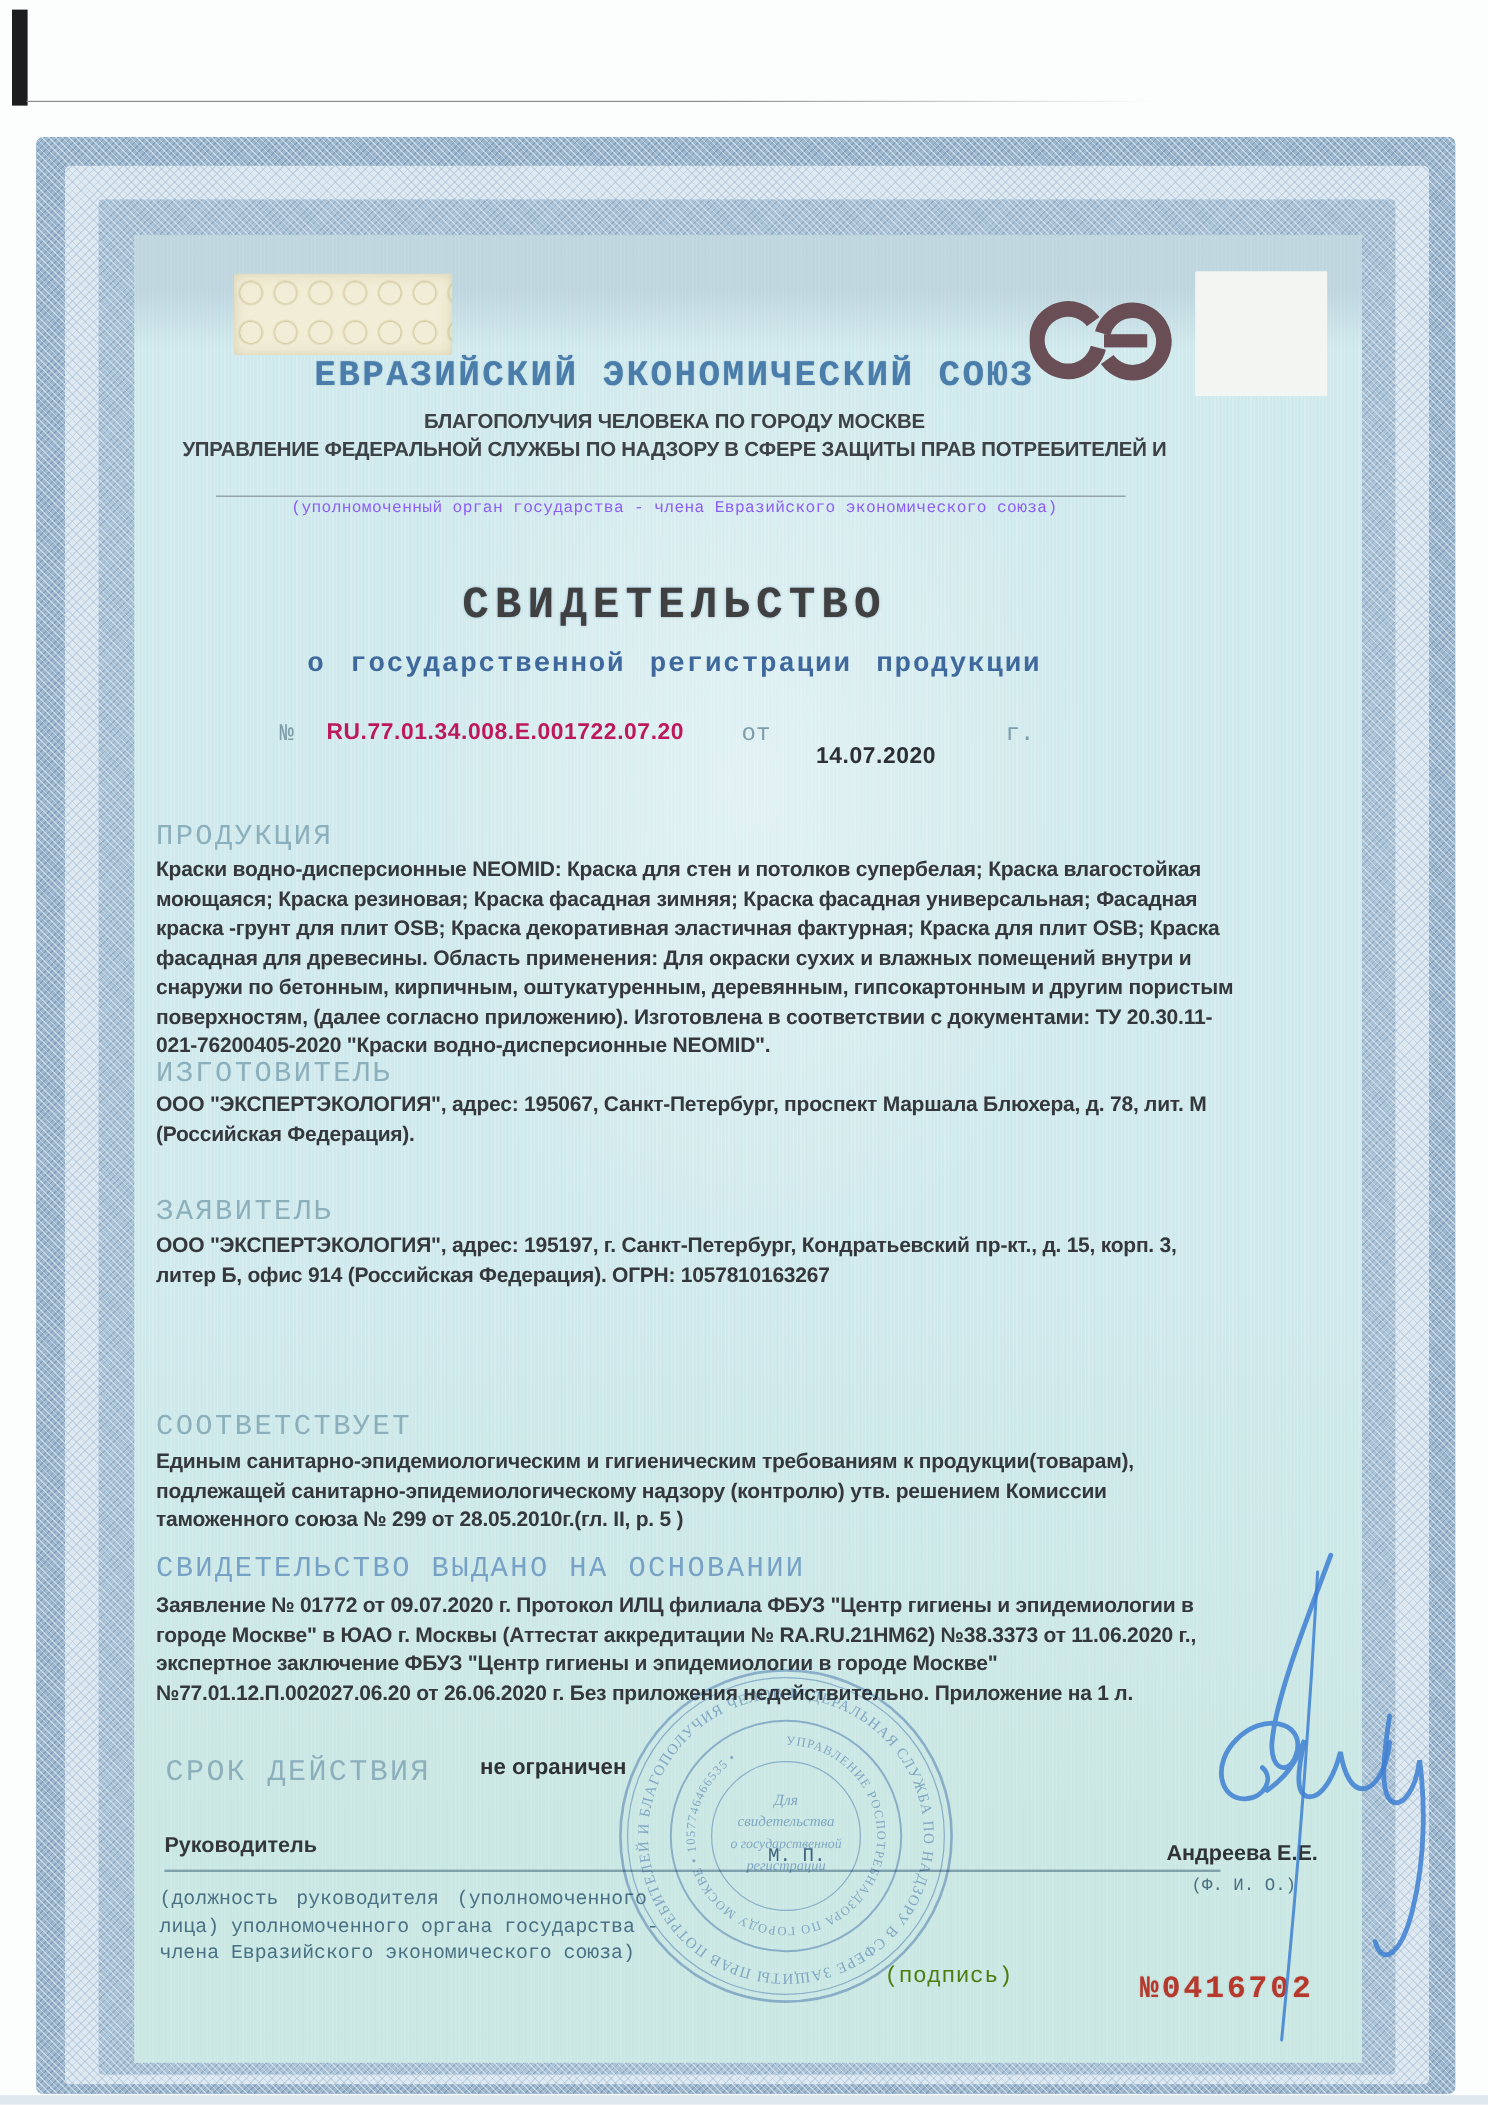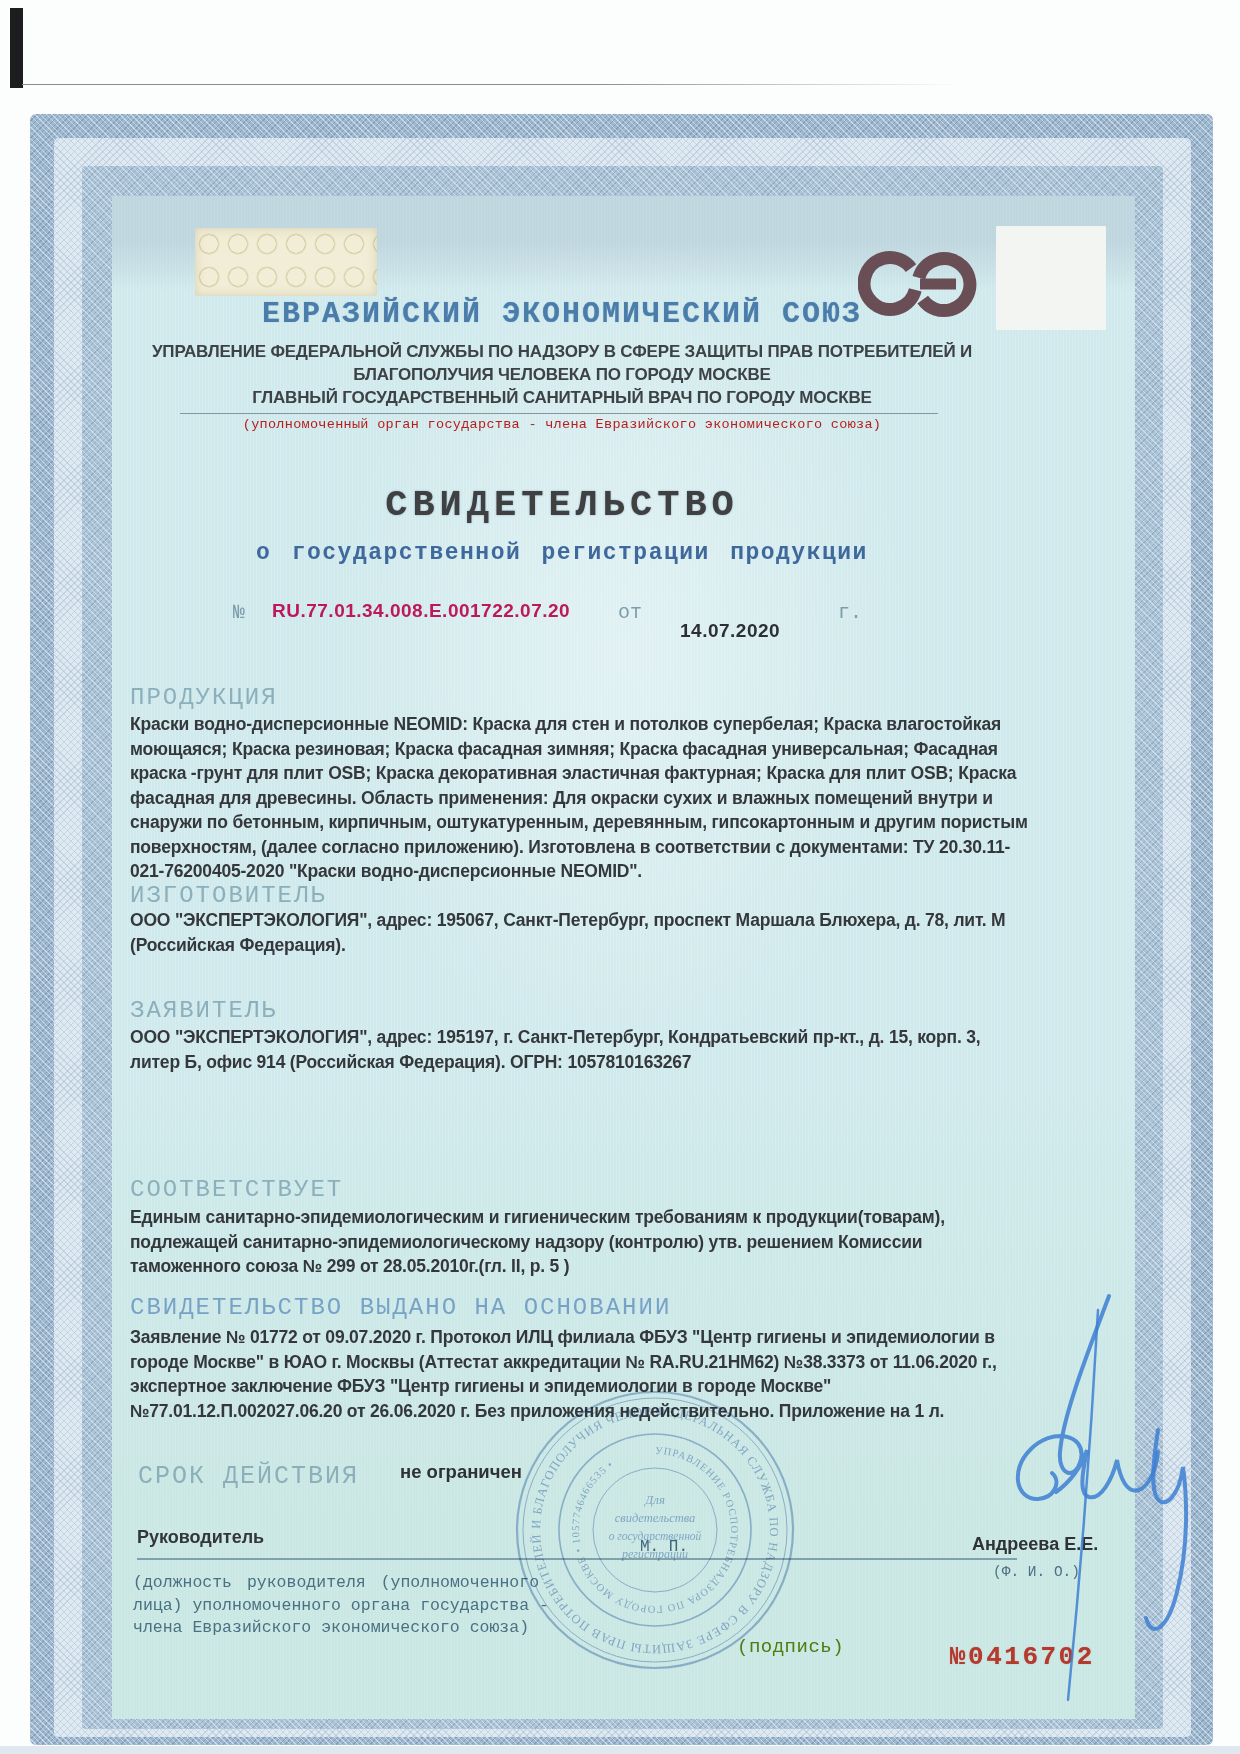--- a/index.html
+++ b/index.html
@@ -64,21 +64,21 @@
   }
   .white-box{left:996px;top:226px;width:110px;height:104px;background:#f3f5f2;border-radius:1px;}
   .ce-logo{left:858px;top:246px;}
 
   
   .center-block{left:112px;width:900px;text-align:center;}
   .union-title{top:297px;font-size:30px;font-weight:bold;color:#4b7dab;letter-spacing:2px;
     text-shadow:0 0 1px rgba(75,125,171,.55);}
   .authority{top:340px;font-size:17px;font-weight:bold;color:#3d4247;line-height:23px;letter-spacing:-.2px;}
   .divider{left:180px;top:413px;width:758px;height:1px;background:#86959f;}
-  .authority-note{top:417px;font-size:13.5px;color:#b91c1c;letter-spacing:.3px;}
+  .authority-note{top:417px;font-size:13.5px;color:#8b5cf6;letter-spacing:.3px;}
   .doc-title{top:484px;font-size:37px;font-weight:bold;color:#404040;letter-spacing:5px;
     text-shadow:0 0 2px rgba(63,105,157,.5);}
   .doc-subtitle{top:540px;font-size:23px;font-weight:bold;color:#3f699d;letter-spacing:1.5px;word-spacing:5px;}
 
   
   .lbl{color:#7d9dab;font-size:20px;}
   .num-label{left:233px;top:601px;}
   .cert-number{left:272px;top:600px;font-size:19px;font-weight:bold;color:#be185d;letter-spacing:.5px;}
   .from-label{left:618px;top:601px;}
   .cert-date{left:680px;top:600px;font-size:19px;font-weight:bold;color:#2c3034;letter-spacing:.5px;margin-top:20px;}
@@ -129,23 +129,22 @@
 <div class="abs holo"></div>
 <div class="abs white-box"></div>
 <svg class="abs ce-logo" width="122" height="78" viewBox="0 0 122 78">
   <path d="M 58 38 A 26 26 0 1 1 58 37.9" fill="none" stroke="#6a4e56" stroke-width="13" transform="rotate(14 34 38)" stroke-dasharray="140 23"></path>
   <path d="M 108 38 A 26 26 0 1 1 108 37.9" fill="none" stroke="#6a4e56" stroke-width="13" transform="rotate(195 84 38)" stroke-dasharray="140 23"></path>
   <rect x="62" y="32.5" width="36" height="11" fill="#6a4e56"></rect>
 </svg>
 
 <div class="abs center-block union-title serif">ЕВРАЗИЙСКИЙ ЭКОНОМИЧЕСКИЙ СОЮЗ</div>
 <div class="abs center-block authority sans">
+  <div>БЛАГОПОЛУЧИЯ ЧЕЛОВЕКА ПО ГОРОДУ МОСКВЕ</div>
   <div>УПРАВЛЕНИЕ ФЕДЕРАЛЬНОЙ СЛУЖБЫ ПО НАДЗОРУ В СФЕРЕ ЗАЩИТЫ ПРАВ ПОТРЕБИТЕЛЕЙ И</div>
-  <div>БЛАГОПОЛУЧИЯ ЧЕЛОВЕКА ПО ГОРОДУ МОСКВЕ</div>
-  <div>ГЛАВНЫЙ ГОСУДАРСТВЕННЫЙ САНИТАРНЫЙ ВРАЧ ПО ГОРОДУ МОСКВЕ</div>
 </div>
 <div class="abs divider"></div>
 <div class="abs center-block authority-note serif">(уполномоченный орган государства - члена Евразийского экономического союза)</div>
 
 <div class="abs center-block doc-title serif">СВИДЕТЕЛЬСТВО</div>
 <div class="abs center-block doc-subtitle serif">о государственной регистрации продукции</div>
 
 <div class="abs lbl num-label serif">№</div>
 <div class="abs cert-number sans">RU.77.01.34.008.E.001722.07.20</div>
 <div class="abs lbl from-label serif">от</div>

